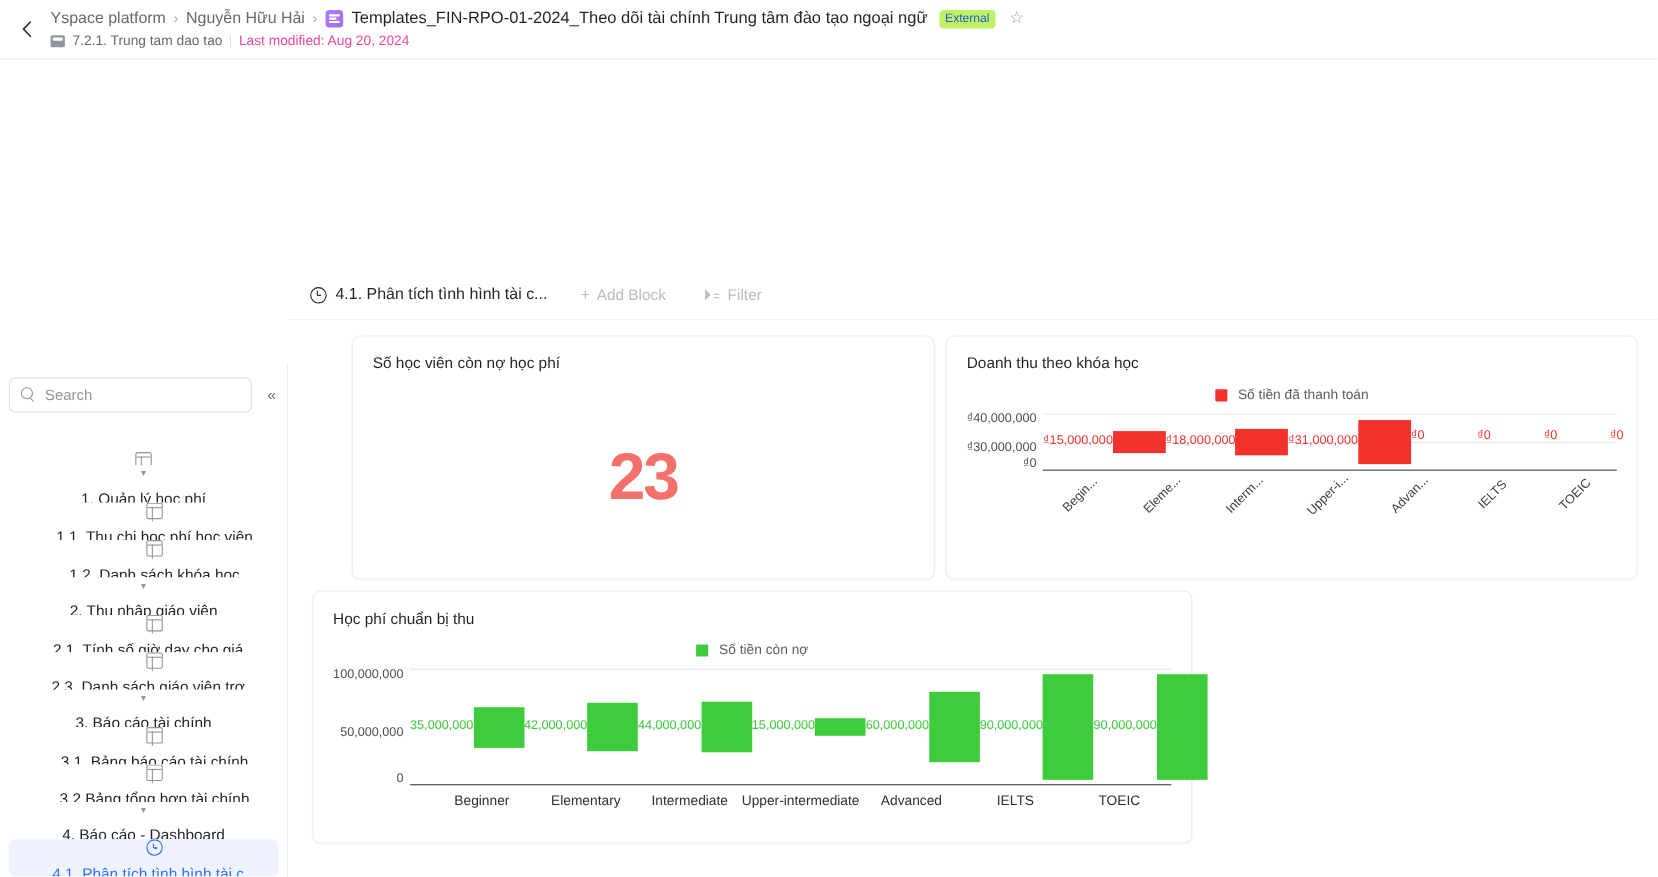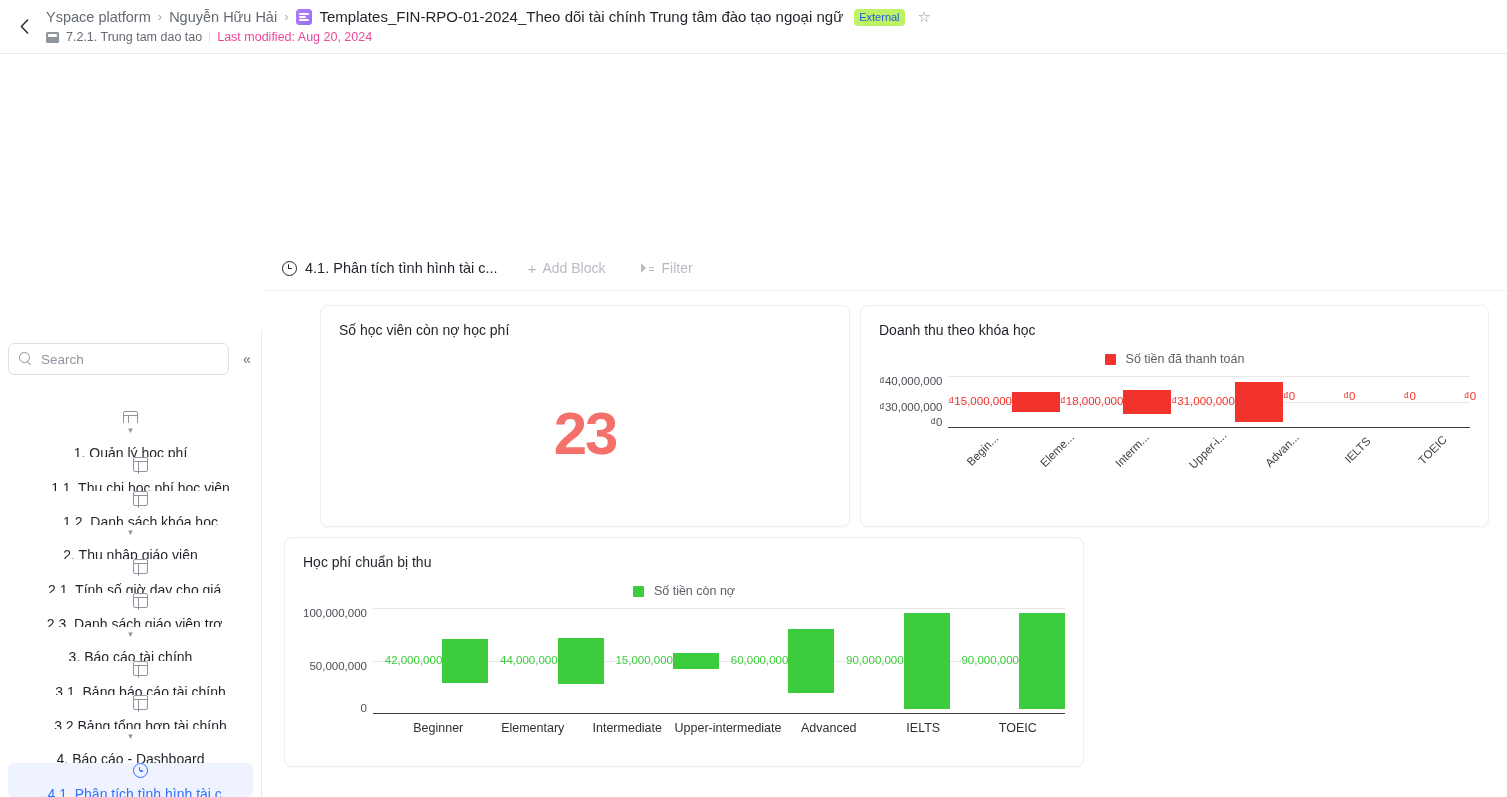--- a/index.html
+++ b/index.html
@@ -451,20 +451,24 @@
                 <span>100,000,000</span>
                 <span>50,000,000</span>
                 <span>0</span>
               </div>
               <div class="plotarea debt-plot-h">
                 <div class="gridline" style="top:0"></div>
                 <div class="gridline" style="top:53px"></div>
                 <div class="baseline"></div>
                 <div class="bars">
                   <div class="barcell">
+                    <span class="bar-label debt-label">35,000,000</span>
+                    <div class="bar debt-bar" style="height:37px"></div>
+                  </div>
+                  <div class="barcell">
                     <span class="bar-label debt-label">42,000,000</span>
                     <div class="bar debt-bar" style="height:44.5px"></div>
                   </div>
                   <div class="barcell">
                     <span class="bar-label debt-label">44,000,000</span>
                     <div class="bar debt-bar" style="height:46.6px"></div>
                   </div>
                   <div class="barcell">
                     <span class="bar-label debt-label">15,000,000</span>
                     <div class="bar debt-bar" style="height:15.9px"></div>

